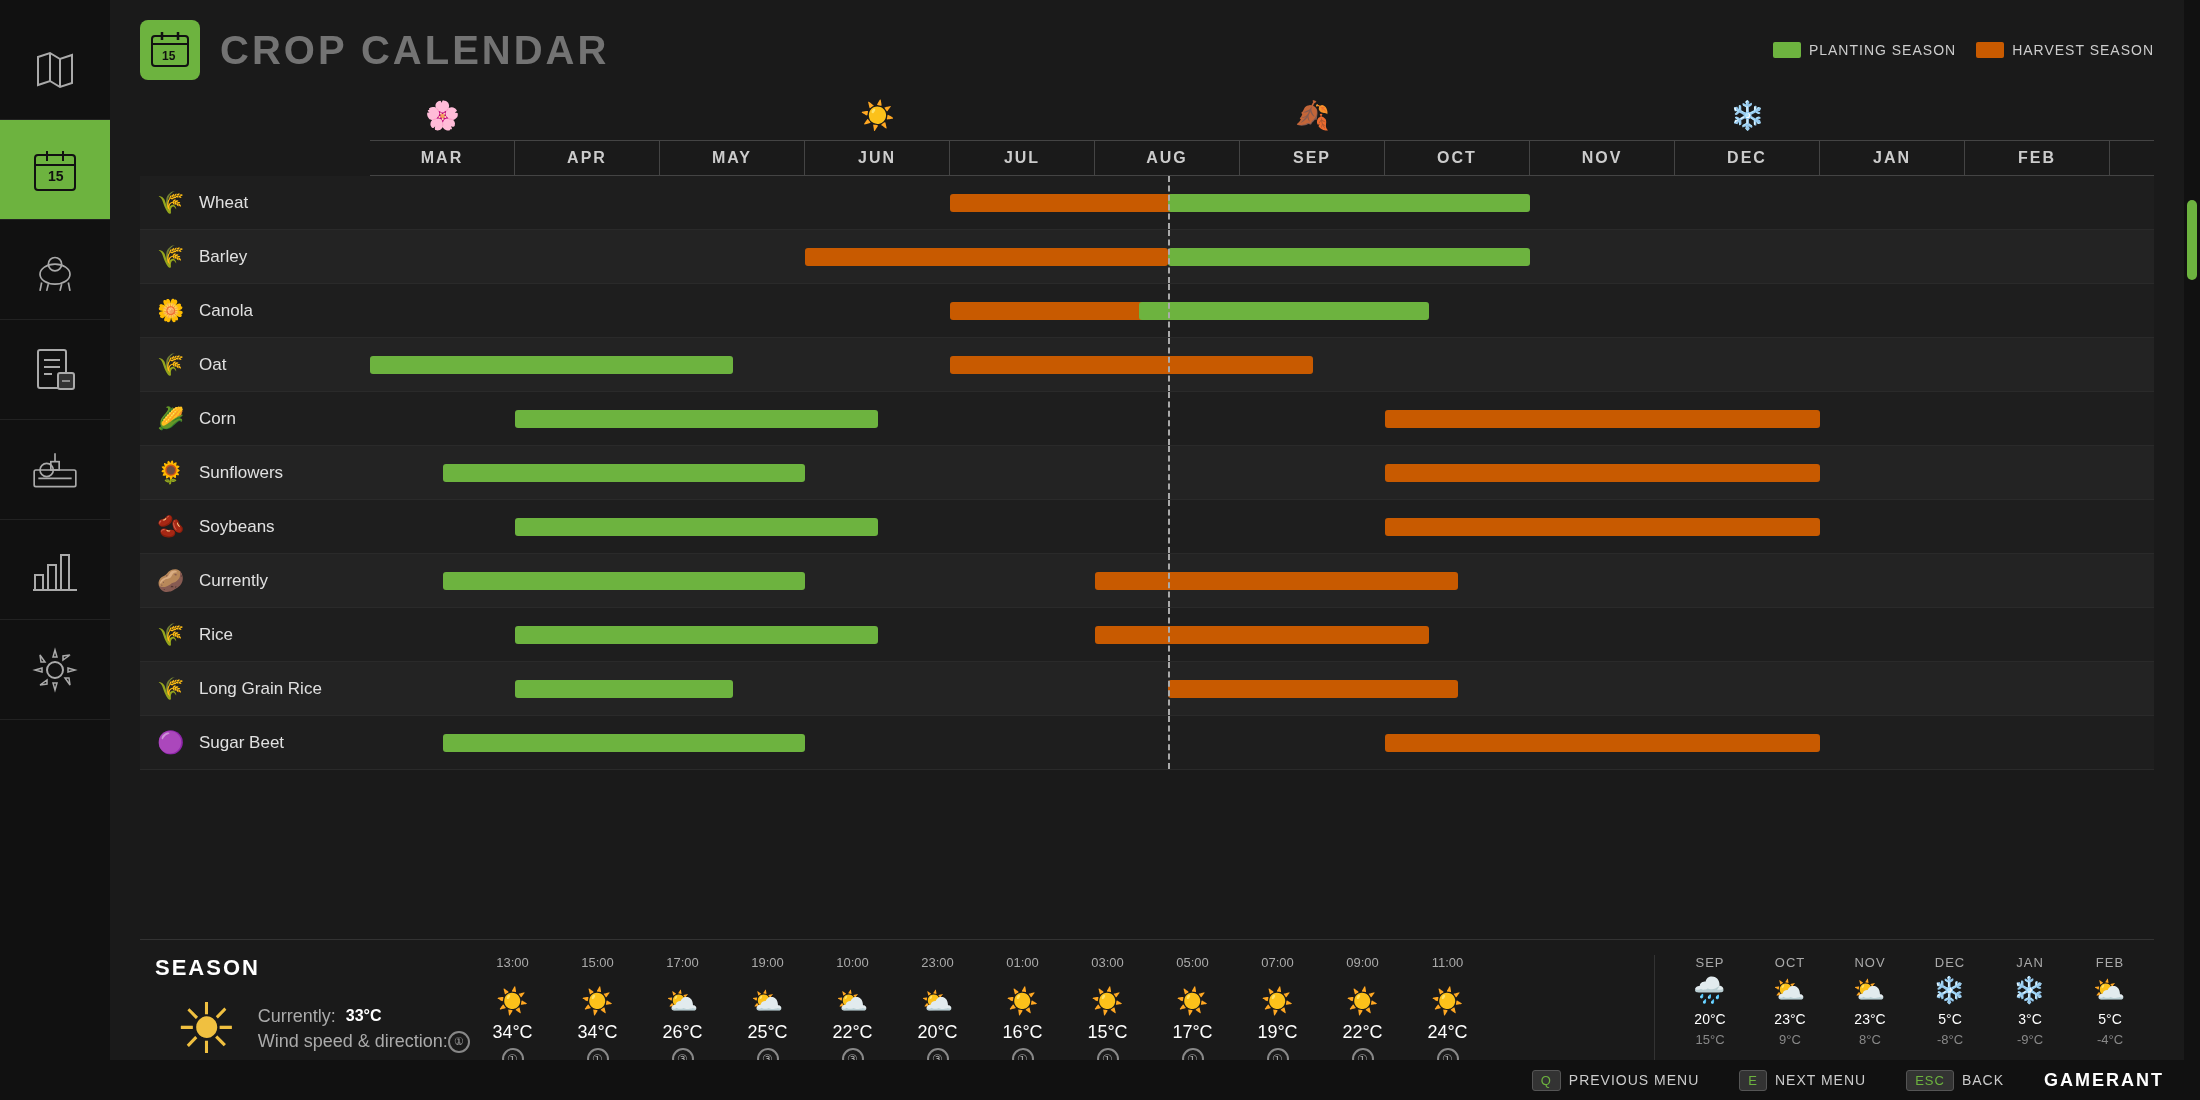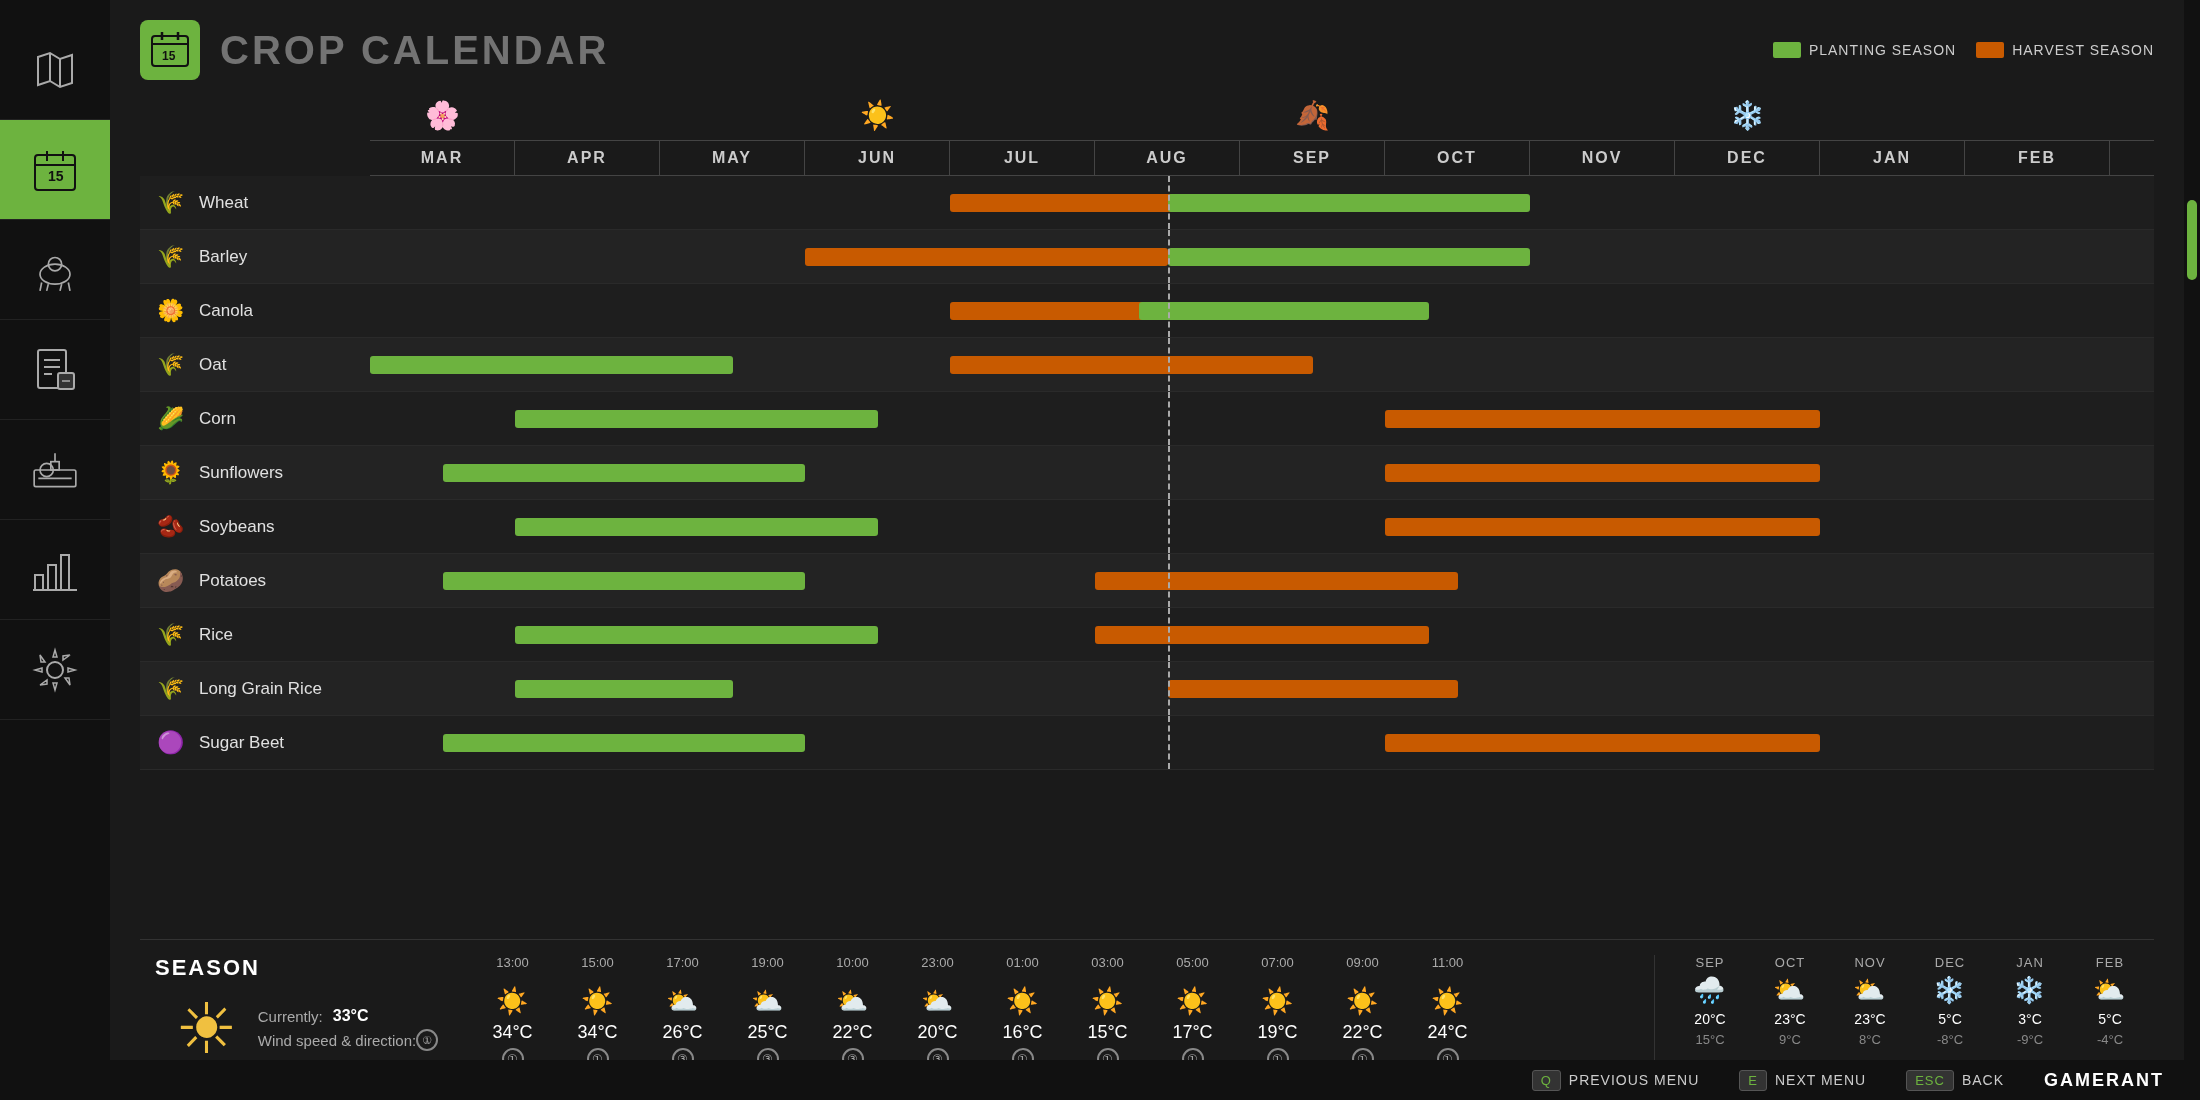--- a/index.html
+++ b/index.html
@@ -234,21 +234,21 @@
       color: #f0c040;
       line-height: 1;
       margin: 5px 0 5px 20px;
     }
     .weather-current-temp-row {
       display: flex;
       align-items: center;
       gap: 10px;
       margin-bottom: 4px;
     }
-    .weather-label { font-size: 15px; color: #aaa; }
+    .weather-label { font-size: 18px; color: #aaa; }
     .weather-value { font-size: 16px; color: #fff; font-weight: bold; }
     .weather-wind-row { display: flex; align-items: center; }
     .wind-circle {
       width: 22px; height: 22px;
       border: 2px solid #888;
       border-radius: 50%;
       display: flex; align-items: center; justify-content: center;
       font-size: 11px; color: #aaa;
     }
 
@@ -579,21 +579,21 @@
           </div>
           <div class="crop-bars-area" style="width: 1740px;">
             <div class="dashed-line" style="left: 797.5px;"></div>
             <div class="timeline-bar bar-planting" style="left: 145px; width: 362.5px;"></div>
             <div class="timeline-bar bar-harvest" style="left: 1015px; width: 435px;"></div>
           </div>
         </div>
         <div class="crop-row">
           <div class="crop-name-cell">
             <div class="crop-icon">🥔</div>
-            <div class="crop-name">Potatoes</div>
+            <div class="crop-name">Currently</div>
           </div>
           <div class="crop-bars-area" style="width: 1740px;">
             <div class="dashed-line" style="left: 797.5px;"></div>
             <div class="timeline-bar bar-planting" style="left: 72.5px; width: 362.5px;"></div>
             <div class="timeline-bar bar-harvest" style="left: 725px; width: 362.5px;"></div>
           </div>
         </div>
         <div class="crop-row">
           <div class="crop-name-cell">
             <div class="crop-icon">🌾</div>

